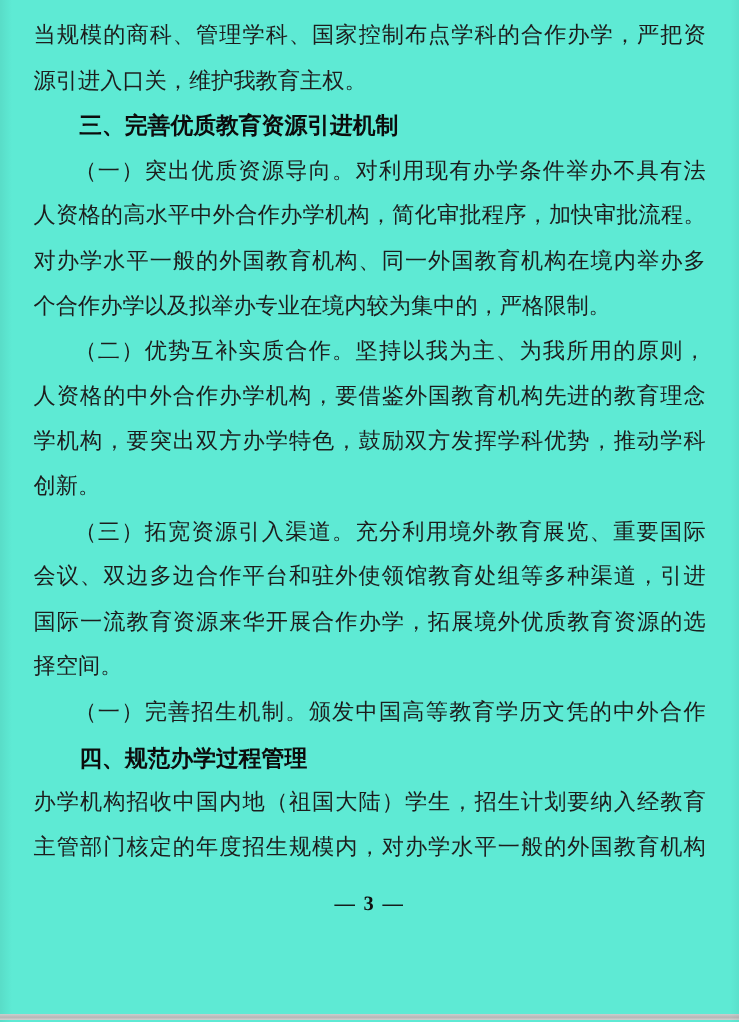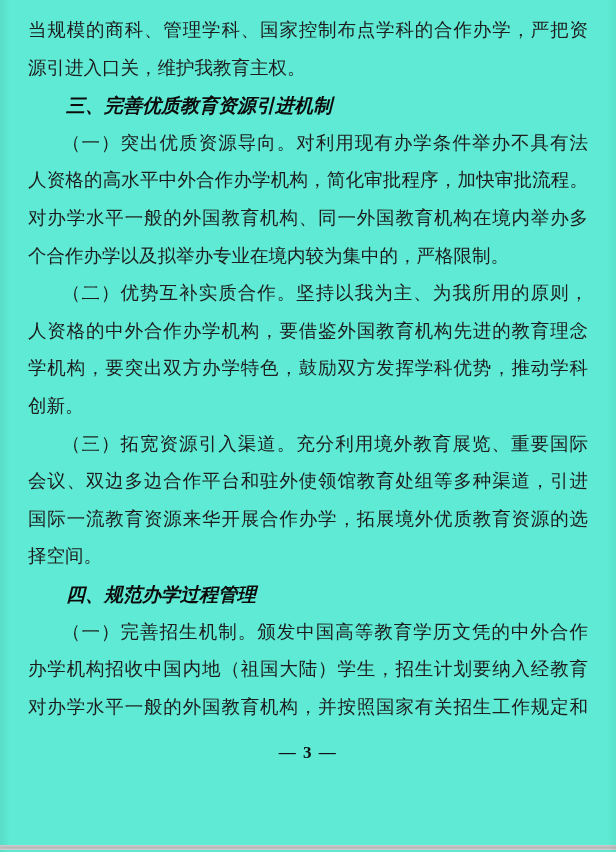--- a/index.html
+++ b/index.html
@@ -52,21 +52,20 @@
   .p-indent {
     padding-left: 34px;
   }
   .heading {
     font-family: "DejaVu Sans", "Liberation Sans", sans-serif;
     font-weight: 700;
     font-size: 19px;
     color: #0c0c0c;
     padding-left: 38px;
     text-align: left;
-    font-style: italic;
   }
   .pagenum {
     margin-top: 14px;
     height: 26px;
     line-height: 26px;
     text-align: center;
     font-size: 17px;
     font-weight: 700;
     letter-spacing: 1.5px;
     color: #101010;
@@ -93,20 +92,20 @@
     <div class="ln fill">对办学水平一般的外国教育机构、同一外国教育机构在境内举办多</div>
     <div class="ln">个合作办学以及拟举办专业在境内较为集中的，严格限制。</div>
     <div class="ln fill p-indent">（二）优势互补实质合作。坚持以我为主、为我所用的原则，</div>
     <div class="ln fill">人资格的中外合作办学机构，要借鉴外国教育机构先进的教育理念</div>
     <div class="ln fill">学机构，要突出双方办学特色，鼓励双方发挥学科优势，推动学科</div>
     <div class="ln">创新。</div>
     <div class="ln fill p-indent">（三）拓宽资源引入渠道。充分利用境外教育展览、重要国际</div>
     <div class="ln fill">会议、双边多边合作平台和驻外使领馆教育处组等多种渠道，引进</div>
     <div class="ln fill">国际一流教育资源来华开展合作办学，拓展境外优质教育资源的选</div>
     <div class="ln">择空间。</div>
+    <div class="ln fill p-indent">（一）完善招生机制。颁发中国高等教育学历文凭的中外合作</div>
     <div class="ln heading">四、规范办学过程管理</div>
-    <div class="ln fill p-indent">（一）完善招生机制。颁发中国高等教育学历文凭的中外合作</div>
     <div class="ln fill">办学机构招收中国内地（祖国大陆）学生，招生计划要纳入经教育</div>
-    <div class="ln fill">对办学水平一般的外国教育机构，并按照国家有关招生工作规定和</div>
+    <div class="ln fill">主管部门核定的年度招生规模内，对办学水平一般的外国教育机构</div>
   </div>
   <div class="pagenum">— 3 —</div>
   <div class="edge"></div>
 </div>
 
 </body></html>

